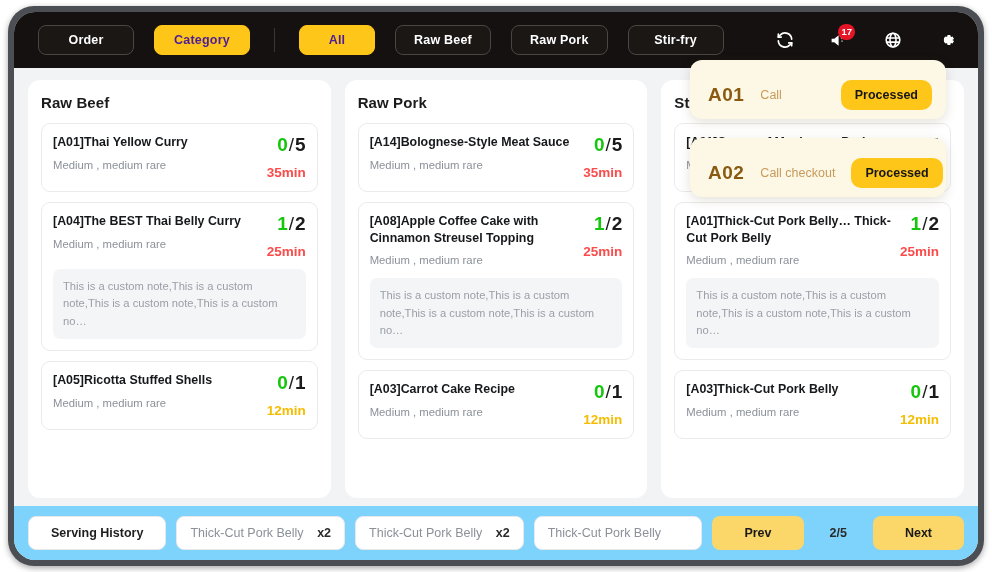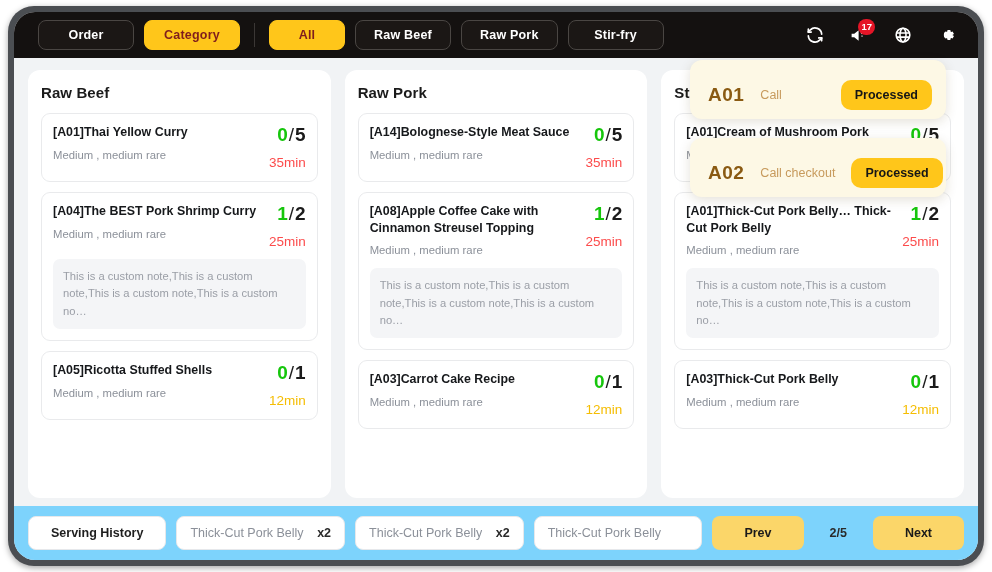--- a/index.html
+++ b/index.html
@@ -25,46 +25,46 @@
     background: #f1f3f5;
     border-radius: 21px;
     overflow: hidden;
     display: flex;
     flex-direction: column;
     position: relative;
   }
 
   
   #topbar {
-    height: 46px;
+    height: 56px;
     background: #141110;
     display: flex;
     align-items: center;
     padding: 0 14px 0 24px;
     flex: 0 0 auto;
-    gap: 10px;
+    gap: 20px;
   }
   .navbtn {
     height: 30px;
     border-radius: 8px;
     display: flex; align-items: center; justify-content: center;
     padding: 0 18px;
     font-size: 12.5px;
     font-weight: bold;
     letter-spacing: .2px;
     white-space: nowrap;
     cursor: pointer;
     border: 1px solid #4a4643;
     background: #1b1715;
     color: #ffffff;
   }
   .navbtn.wide { min-width: 96px; }
   .navbtn.active {
     background: #FFC61A;
-    color: #7f1d1d;
+    color: #4c1d95;
     border-color: #FFC61A;
   }
   .divider {
     width: 1px; height: 24px;
     background: #3b3735;
     margin: 0 4px;
     flex: 0 0 auto;
   }
   #topspacer { flex: 1 1 auto; }
   .iconbtn {
@@ -149,21 +149,21 @@
     font-size: 19px;
     font-weight: bold;
     color: #1b1b1b;
     line-height: 1;
     white-space: nowrap;
   }
   .qty .done { color: #16c60c; }
   .qty .slash { font-weight: normal; padding: 0 1px; }
   .time {
     font-size: 13.5px;
-    font-weight: normal;
+    font-weight: bold;
     margin-top: 11px;
     white-space: nowrap;
   }
   .time.red { color: #fc4b4b; }
   .time.amber { color: #f5bd02; }
   .note {
     margin-top: 10px;
     background: #f4f5f7;
     border-radius: 7px;
     padding: 9px 10px;
@@ -340,21 +340,21 @@
                 </div>
                 <div class="cardright">
                   <div class="qty"><span class="done">0</span><span class="slash">/</span><span>5</span></div>
                   <div class="time red">35min</div>
                 </div>
               </div>
             </div>
             <div class="card">
               <div class="cardtop">
                 <div class="cardleft">
-                  <div class="cardname">[A04]The BEST Pork Shrimp Curry</div>
+                  <div class="cardname">[A04]The BEST Thai Belly Curry</div>
                   <div class="cardsub">Medium , medium rare</div>
                 </div>
                 <div class="cardright">
                   <div class="qty"><span class="done">1</span><span class="slash">/</span><span>2</span></div>
                   <div class="time red">25min</div>
                 </div>
               </div>
               <div class="note">This is a custom note,This is a custom note,This is a custom note,This is a custom no…</div>
             </div>
             <div class="card">

